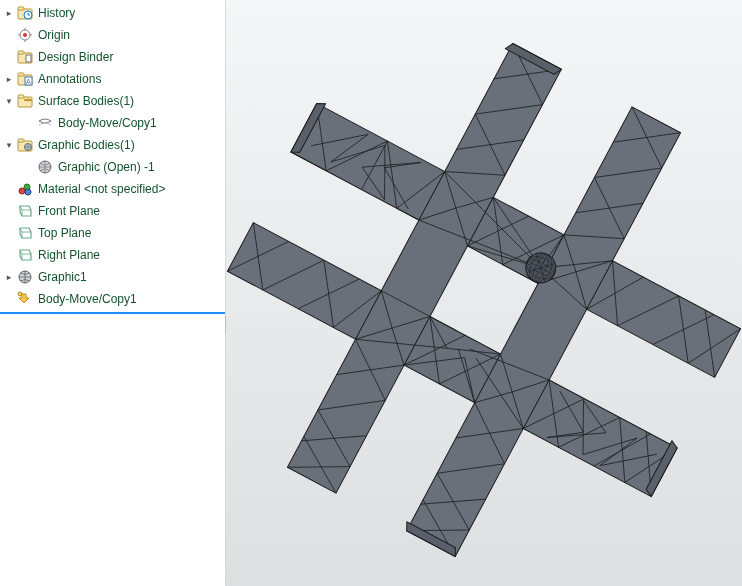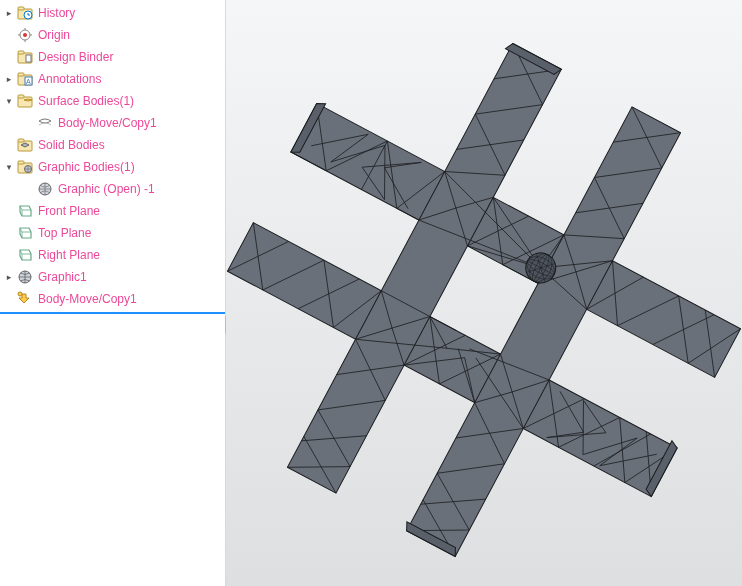--- a/index.html
+++ b/index.html
@@ -6,21 +6,21 @@
   html, body { width: 742px; height: 586px; overflow: hidden; font-family: "Segoe UI", Tahoma, sans-serif; font-size: 12px; background: #fff; }
   .app { display: flex; width: 100%; height: 100%; }
   .tree-panel { width: 226px; height: 100%; background: #fff; border-right: 1px solid #d9d9d9; position: relative; }
   .tree { padding-top: 2px; }
   .tree-row { display: flex; align-items: center; height: 22px; padding-left: 4px; cursor: default; white-space: nowrap; }
   .expander { width: 10px; height: 10px; display: inline-flex; align-items: center; justify-content: center; margin-right: 2px; color: #555; font-size: 9px; }
   .spacer-exp { width: 12px; display: inline-block; }
   .indent { display: inline-block; }
   .ticon { width: 18px; height: 16px; display: inline-flex; align-items: center; justify-content: center; margin-right: 4px; flex-shrink: 0; }
   .ticon svg { width: 16px; height: 16px; }
-  .label { color: #ec4899; }
+  .label { color: #14532d; }
   .sep-line { height: 2px; background: #1e90ff; margin-top: 2px; }
   .collapse-handle { position: absolute; right: -9px; top: 316px; width: 9px; height: 18px; background: #e8e8e8; border: 1px solid #bcbcbc; border-radius: 0 4px 4px 0; display: flex; align-items: center; justify-content: center; cursor: pointer; font-size: 8px; color: #555; }
   .viewport { flex: 1; height: 100%; position: relative; background: linear-gradient(180deg, #f5f6f7 0%, #e9ebec 45%, #dedfe0 100%); }
   .viewport svg { position: absolute; inset: 0; width: 100%; height: 100%; }
 </style>
 </head>
 <body>
 
 <div class="app">
 
@@ -81,47 +81,47 @@
           <span class="spacer-exp"></span>
           <span class="ticon">
             <svg viewBox="0 0 16 16">
               <use href="#i-surfbody"></use>
             </svg>
           </span>
           <span class="label">Body-Move/Copy1</span>
         </div>
         <div class="tree-row">
           <span class="indent" style="width: 0px;"></span>
-          <span class="spacer-exp"></span>
-          <span class="ticon">
-            <svg viewBox="0 0 16 16">
-              <use href="#i-solidbodies"></use>
-            </svg>
-          </span>
-          <span class="label">Solid Bodies</span>
-        </div>
-        <div class="tree-row">
-          <span class="indent" style="width: 0px;"></span>
           <span class="expander">▾</span>
           <span class="ticon">
             <svg viewBox="0 0 16 16">
               <use href="#i-graphbodies"></use>
             </svg>
           </span>
           <span class="label">Graphic Bodies(1)</span>
         </div>
         <div class="tree-row">
           <span class="indent" style="width: 20px;"></span>
           <span class="spacer-exp"></span>
           <span class="ticon">
             <svg viewBox="0 0 16 16">
               <use href="#i-graphbody"></use>
             </svg>
           </span>
           <span class="label">Graphic (Open) -1</span>
+        </div>
+        <div class="tree-row">
+          <span class="indent" style="width: 0px;"></span>
+          <span class="spacer-exp"></span>
+          <span class="ticon">
+            <svg viewBox="0 0 16 16">
+              <use href="#i-material"></use>
+            </svg>
+          </span>
+          <span class="label">Material &lt;not specified&gt;</span>
         </div>
         <div class="tree-row">
           <span class="indent" style="width: 0px;"></span>
           <span class="spacer-exp"></span>
           <span class="ticon">
             <svg viewBox="0 0 16 16">
               <use href="#i-plane"></use>
             </svg>
           </span>
           <span class="label">Front Plane</span>

